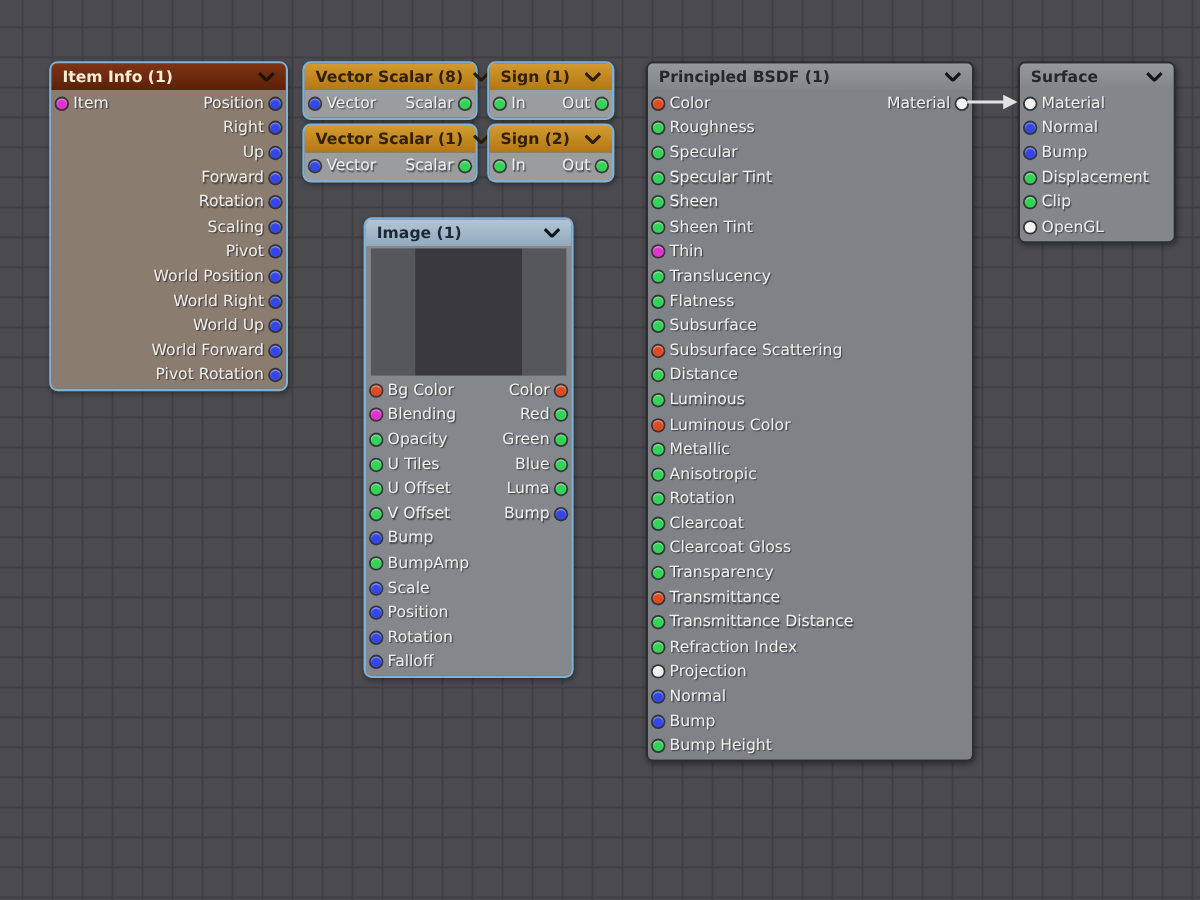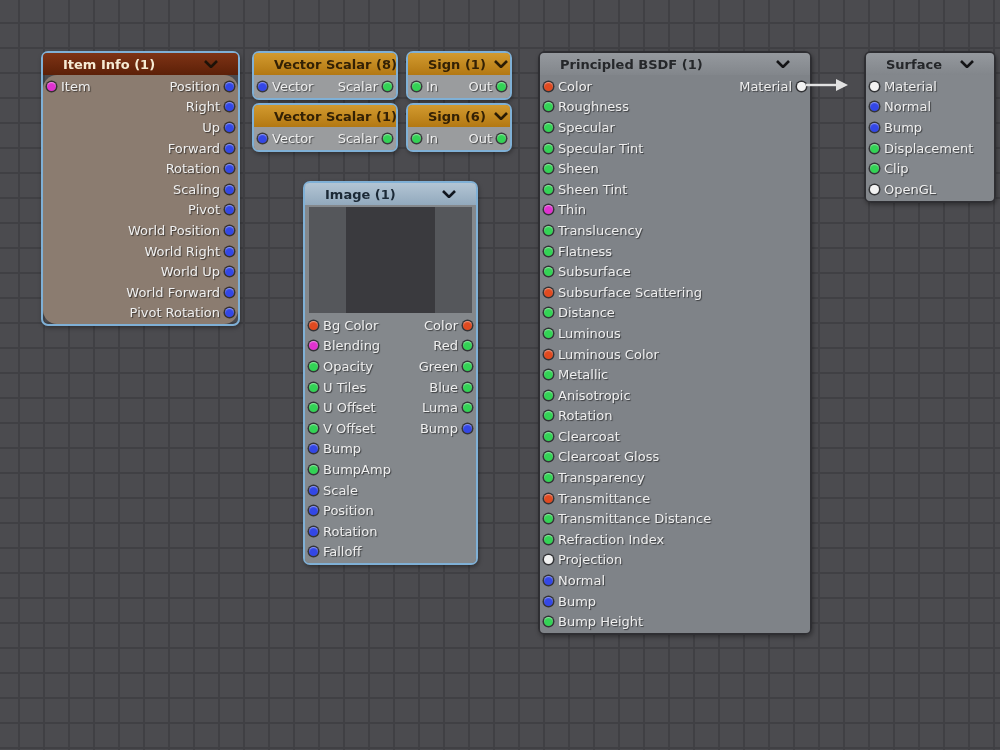--- a/index.html
+++ b/index.html
@@ -14,34 +14,34 @@
     font-family:"DejaVu Sans","Liberation Sans",sans-serif;
   }
   .node{
     position:absolute;box-sizing:border-box;
     border:2px solid #7FB0D6;border-radius:7px;
     box-shadow:1px 2px 4px rgba(0,0,0,.35);
   }
   .node.dark{border-color:#2E2E32;}
   .node-header{
     height:22px;display:flex;align-items:center;justify-content:space-between;
-    padding:0 20px;border-radius:4px 4px 0 0;
+    padding:0 9px;border-radius:4px 4px 0 0;
     font-weight:bold;font-size:13px;white-space:nowrap;
   }
   .node-body{border-radius:0 0 4px 4px;padding:1px 0;}
   .port-row{height:20.6px;display:flex;justify-content:space-between;align-items:center;padding:0 4px;}
   .port{display:flex;align-items:center;gap:5px;font-size:13px;color:#EFEFEF;
         text-shadow:1px 1px 1px rgba(0,0,0,.55);white-space:nowrap;}
   .dot{width:9px;height:9px;border-radius:50%;flex:none;
        box-shadow:0 0 0 1.5px rgba(25,25,28,.75), inset 0 1px 1px rgba(255,255,255,.45);}
   .chev{flex:none;margin-left:8px;}
 
   
   .n-iteminfo .node-header{background:linear-gradient(#7E3315,#5C2008);color:#F6EBD4;}
-  .n-iteminfo .node-body{background:#8B7C70;border-radius:14px;}
+  .n-iteminfo .node-body{background:#8B7C70;}
   .n-orange .node-header{background:linear-gradient(#D29A2F,#B37812);color:#332105;}
   .n-orange .node-body{background:#9A9C9E;}
   .n-image .node-header{background:linear-gradient(#B3C5D4,#92A9BD);color:#1B2936;}
   .n-image .node-body{background:#84888C;}
   .n-gray .node-header{background:linear-gradient(#95999E,#82868B);color:#25272A;}
   .n-bsdf .node-body{background:#7F8388;}
   .n-surface .node-body{background:#83878C;}
 
   .preview{height:106px;margin:1px 4px 2px 4px;background:#55575B;display:flex;justify-content:center;overflow:hidden;}
   .preview-inner{width:54%;height:100%;background:#3A3A3E;}
@@ -209,21 +209,21 @@
           <span class="port right">
             <span>Scalar</span>
             <i class="dot" style="background: rgb(51, 211, 85);"></i>
           </span>
         </div>
       </div>
   </div>
 
   <div class="node n-orange" style="left:406px;top:103px;width:106px;">
     <div class="node-header">
-      <span>Sign (6)</span>
+      <span>Sign (2)</span>
       <svg class="chev" width="14" height="8" viewBox="0 0 14 8">
         <polyline points="1,1 7,7 13,1" fill="none" stroke="#2A1C05" stroke-width="2.6"></polyline>
       </svg>
     </div>
     <div class="node-body">
         <div class="port-row">
           <span class="port left">
             <i class="dot" style="background: rgb(51, 211, 85);"></i>
             <span>In</span>
           </span>
@@ -549,21 +549,21 @@
         <div class="port-row">
           <span class="port left">
             <i class="dot" style="background: rgb(51, 211, 85);"></i>
             <span>Bump Height</span>
           </span>
           <span class="port right"></span>
         </div>
       </div>
   </div>
 
-  <div class="node dark n-gray n-surface" style="left:848px;top:51px;width:132px;margin-left:16px;">
+  <div class="node dark n-gray n-surface" style="left:848px;top:51px;width:132px;">
     <div class="node-header">
       <span>Surface</span>
       <svg class="chev" width="14" height="8" viewBox="0 0 14 8">
         <polyline points="1,1 7,7 13,1" fill="none" stroke="#141416" stroke-width="2.6"></polyline>
       </svg>
     </div>
     <div class="node-body">
         <div class="port-row">
           <span class="port left">
             <i class="dot" style="background: rgb(242, 242, 242);"></i>

